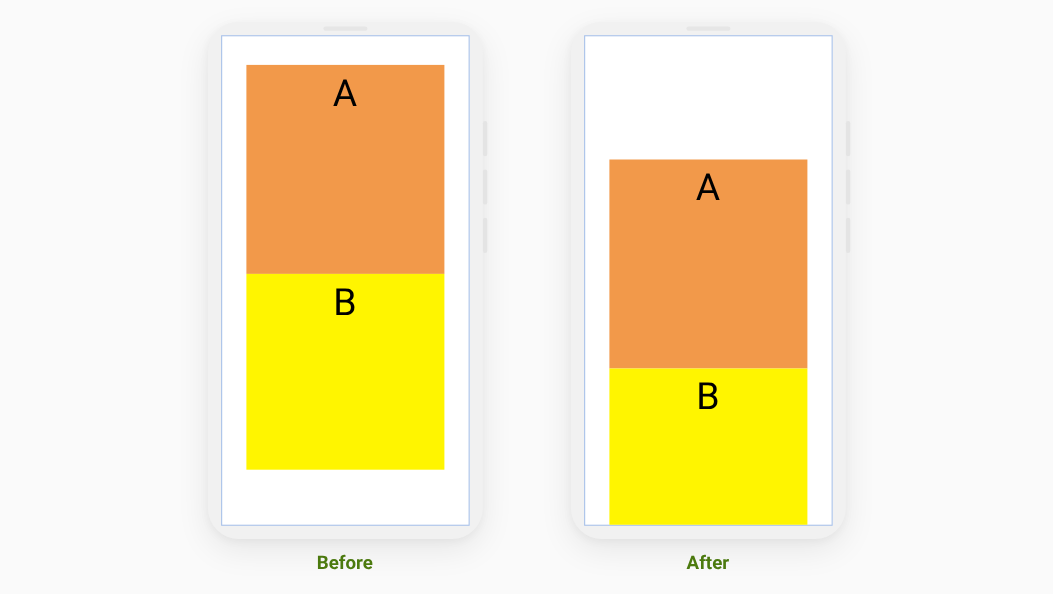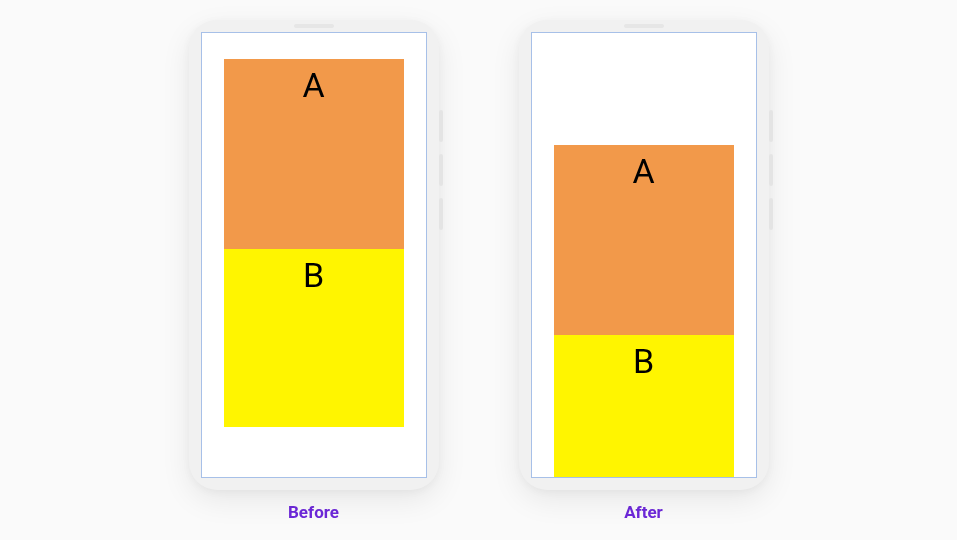--- a/index.html
+++ b/index.html
@@ -83,21 +83,21 @@
     .before .yellow { top: 216px; height: 178px; }
 
     
     .after .orange { top: 112px; height: 190px; }
     .after .yellow { top: 302px; height: 178px; }
 
     .caption {
       margin-top: 12px;
       font-weight: 700;
       font-size: 17px;
-      color: #6d28d9;
+      color: #4d7c0f;
       text-align: center;
     }
   </style>
 </head>
 <body>
 
 <div class="phone-col">
   <div class="phone">
     <div class="side-btns">
         <span></span>

